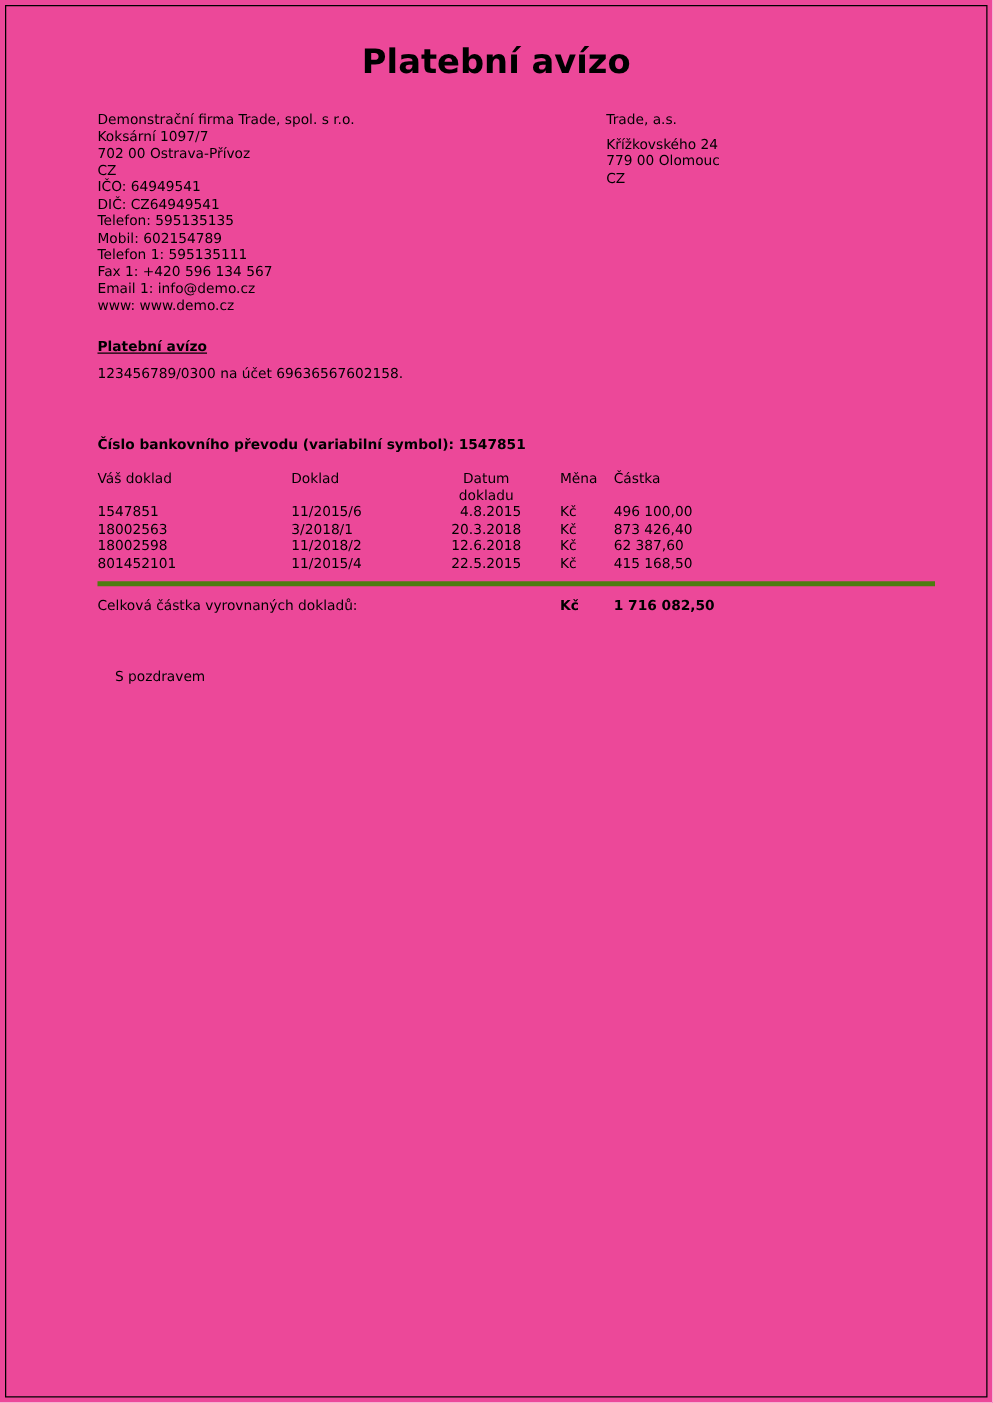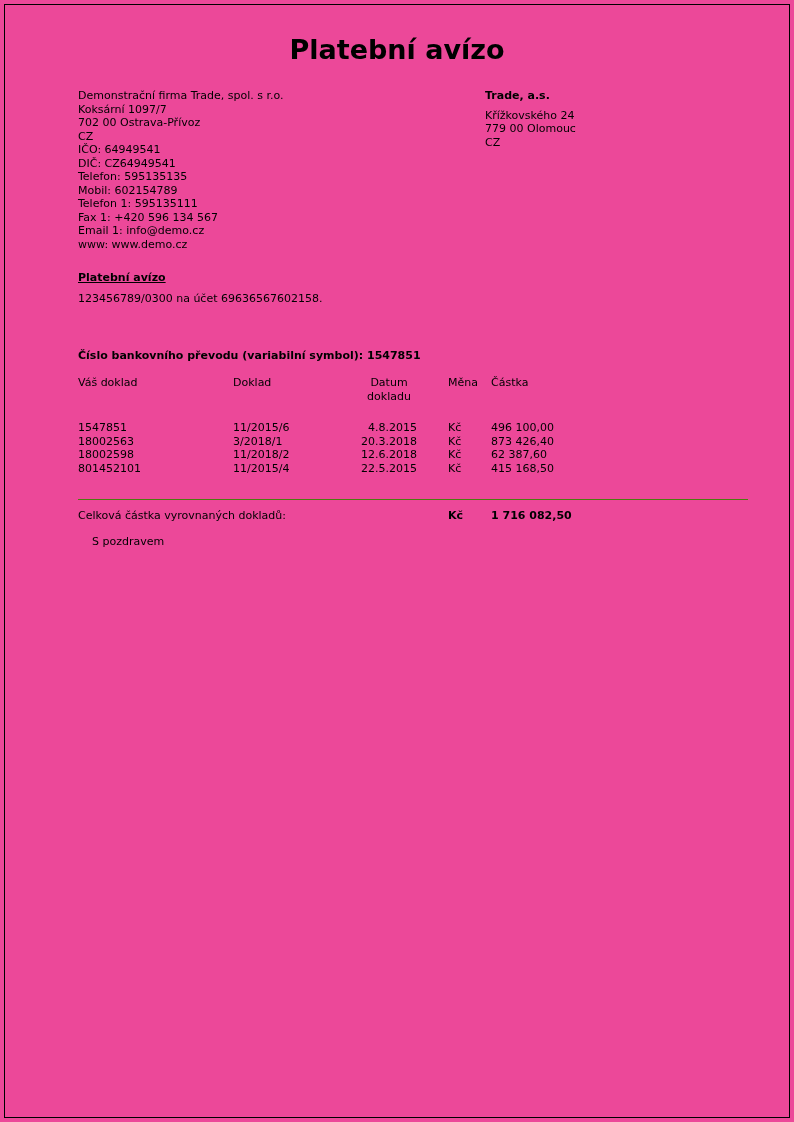--- a/index.html
+++ b/index.html
@@ -44,21 +44,21 @@
     white-space: nowrap;
   }
   .address-recipient {
     position: absolute;
     left: 485px;
     top: 89px;
     line-height: 13.5px;
     white-space: nowrap;
   }
   .recipient-name {
-    font-weight: bold;
+    font-weight: normal;
     margin-bottom: 6px;
   }
   .section {
     position: absolute;
     left: 78px;
     top: 271px;
     line-height: 13.5px;
   }
   .section-heading {
     font-weight: bold;
@@ -80,29 +80,28 @@
     left: 78px;
     top: 376px;
     width: 670px;
     line-height: 13.5px;
   }
   .grid-row {
     display: grid;
     grid-template-columns: 155px 114px 84px 60px 1fr;
   }
   .thead {
-    margin-bottom: 18px;
   }
   .c-date { text-align: right; padding-right: 14px; }
   .thead .c-date-h { text-align: center; padding-right: 0; }
   .c-mena { padding-left: 17px; }
   .c-amount { text-align: left; }
   .total {
-    border-top: 1px solid #4d7c0f;
-    margin-top: 24px;
+    border-top: 4px solid #4d7c0f;
+    margin-top: 8px;
     padding-top: 9px;
   }
   .total-label { grid-column: 1 / 4; }
   .bold { font-weight: bold; }
   .closing {
     position: absolute;
     left: 92px;
     top: 535px;
     white-space: nowrap;
   }

